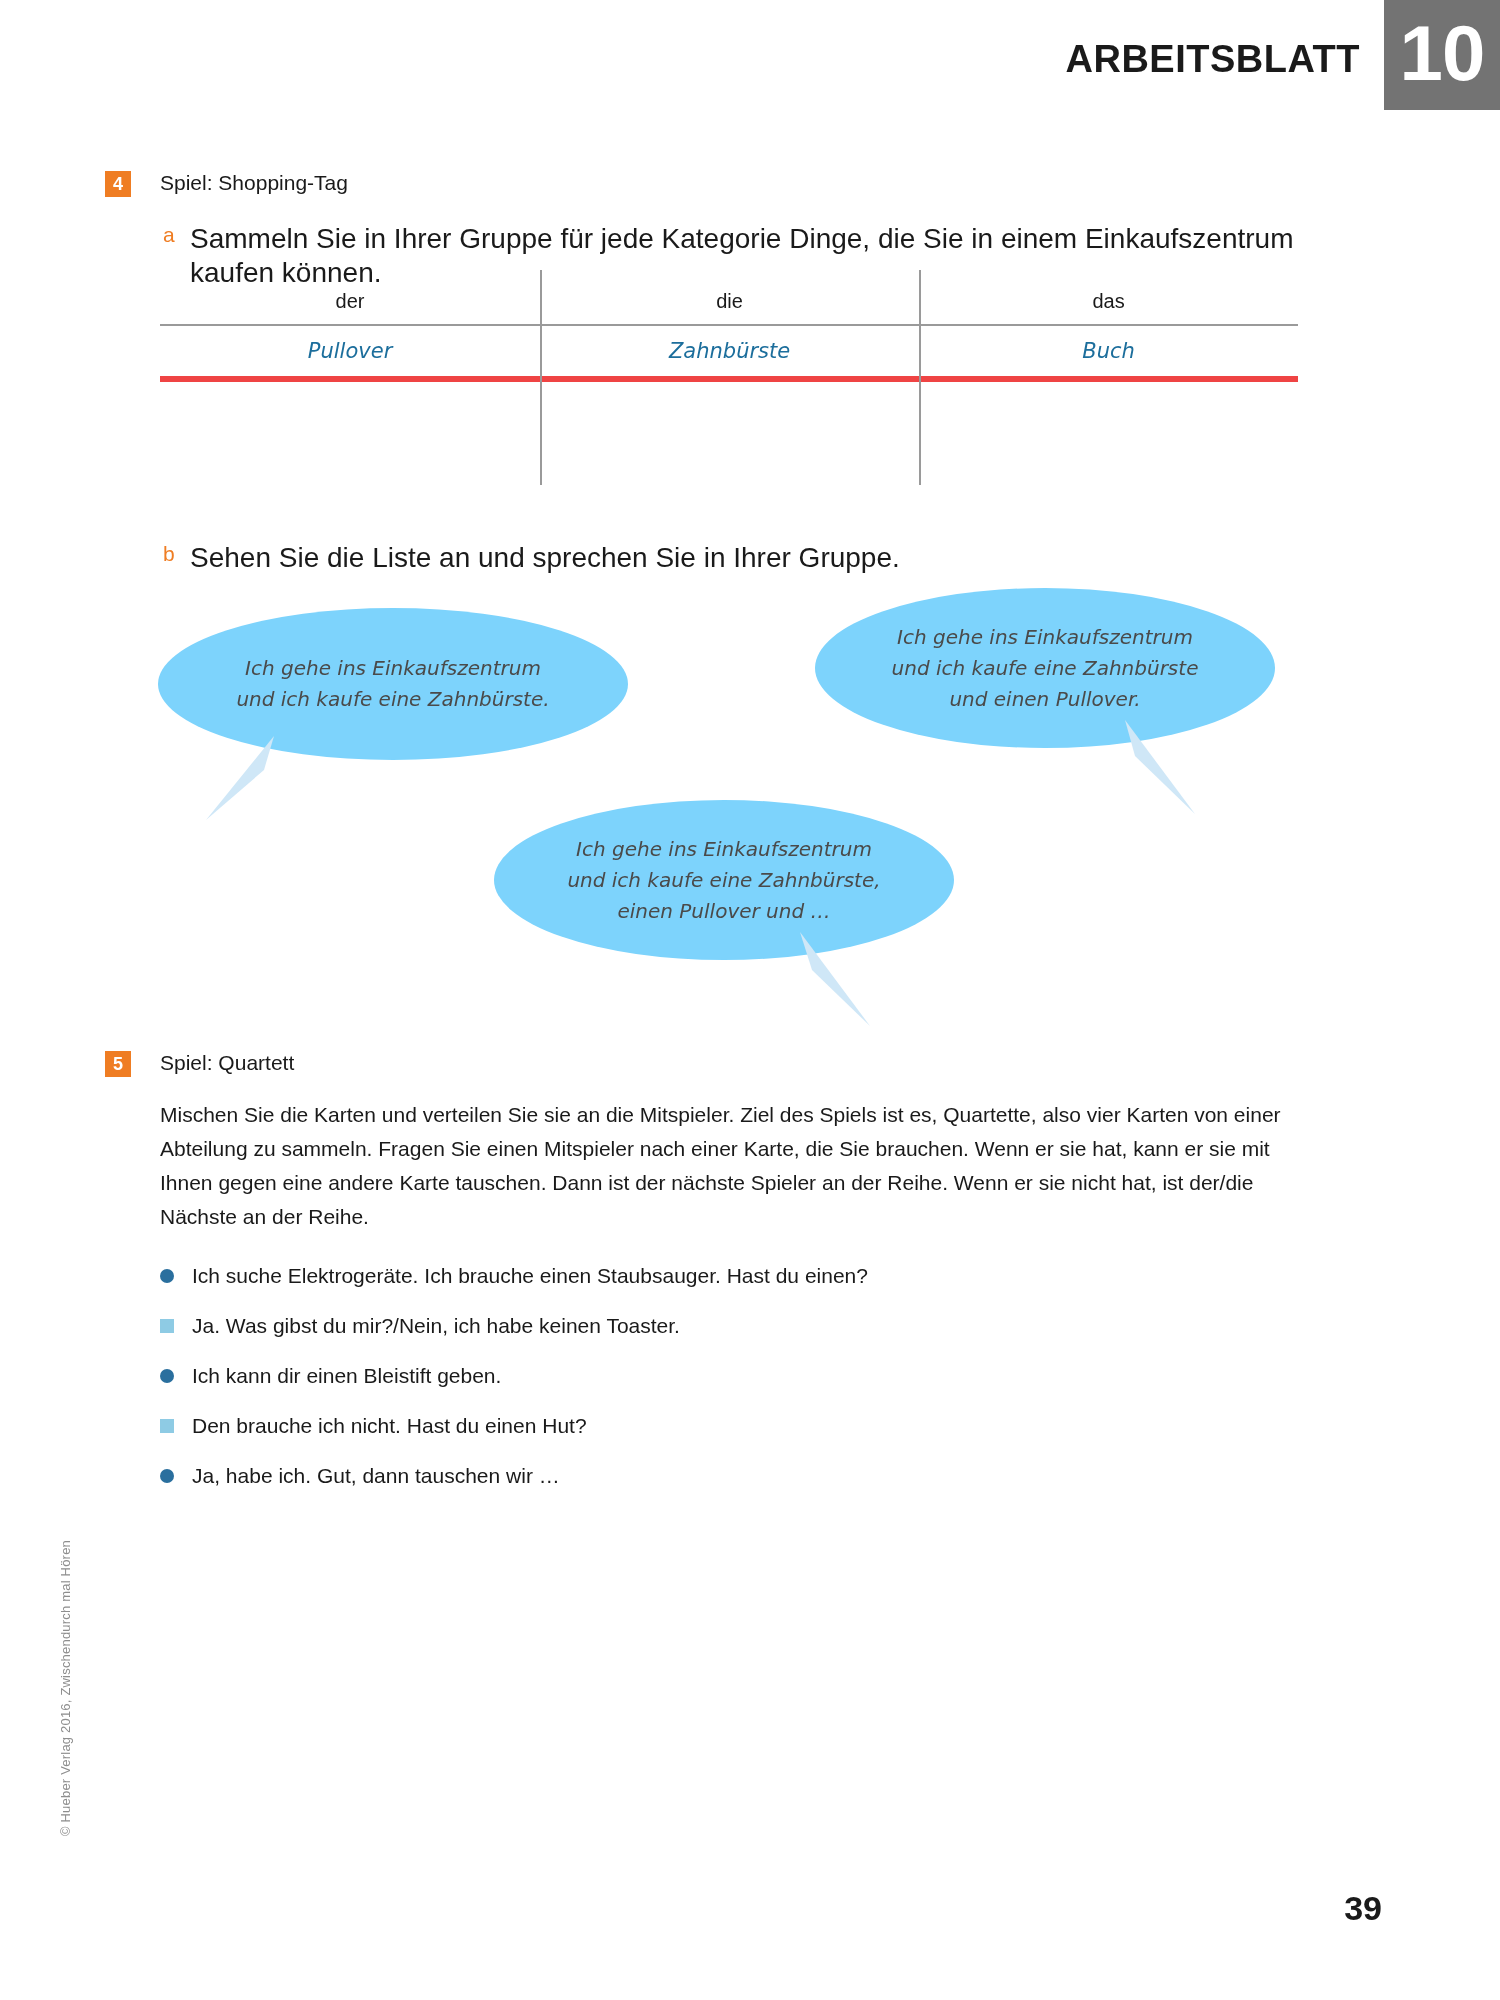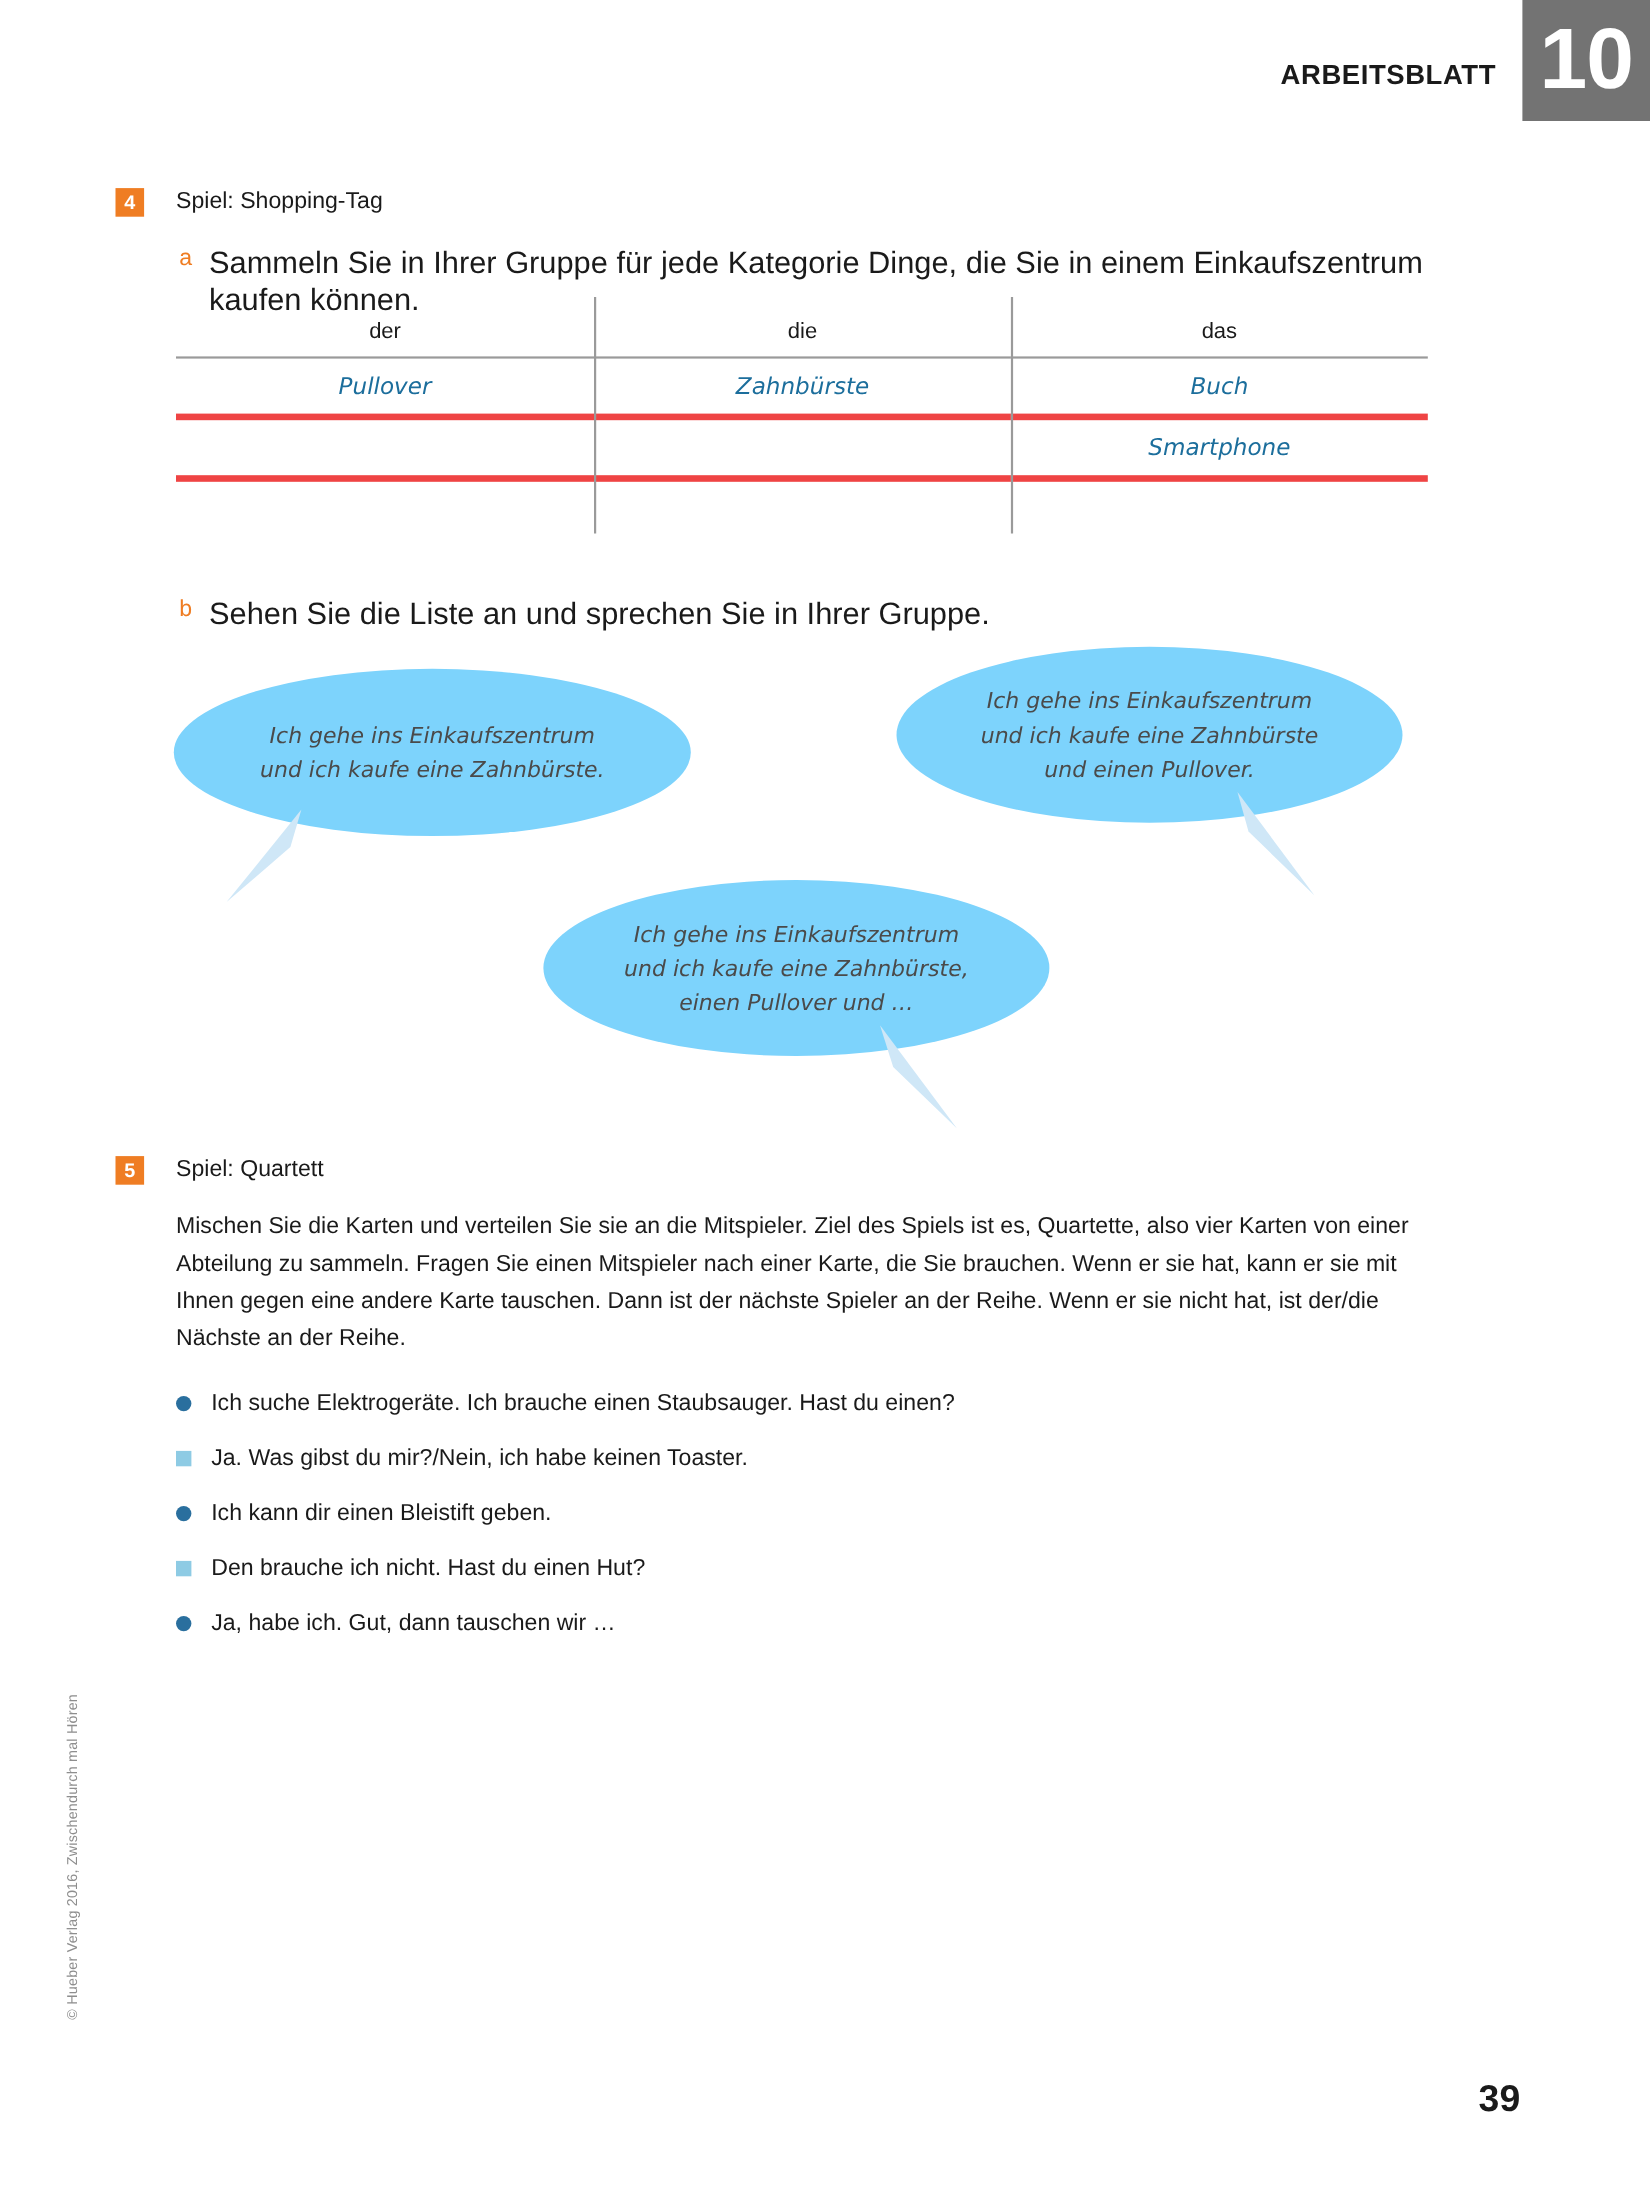--- a/index.html
+++ b/index.html
@@ -37,26 +37,25 @@
     color: #ffffff;
     font-size: 78px;
     font-weight: bold;
     letter-spacing: -1px;
     line-height: 1;
   }
   #worksheet-title {
     position: absolute;
     top: 40px;
     right: 140px;
-    font-size: 25px;
+    font-size: 38px;
     font-weight: bold;
     letter-spacing: 0.5px;
     color: #1a1a1a;
     line-height: 1;
-    margin-top: 16px;
   }
 
   
   .task-num {
     position: absolute;
     width: 26px;
     height: 26px;
     background: #ef7d23;
     color: #ffffff;
     font-size: 18px;
@@ -236,25 +235,20 @@
     <th class="thead-cell" style="width:33.4%">der</th>
     <th class="thead-cell" style="width:33.3%">die</th>
     <th class="thead-cell" style="width:33.3%">das</th>
   </tr>
   <tr>
     <td class="tcell">Pullover</td>
     <td class="tcell">Zahnbürste</td>
     <td class="tcell">Buch</td>
   </tr>
   <tr>
-    <td class="tcell"></td>
-    <td class="tcell"></td>
-    <td class="tcell">Smartphone</td>
-  </tr>
-  <tr>
     <td class="tcell last-row"></td>
     <td class="tcell last-row"></td>
     <td class="tcell last-row"></td>
   </tr>
 </tbody>
   </table>
 <div class="vdiv" style="left:540px;"></div>
 <div class="vdiv" style="left:919px;"></div>
 
 <div class="sub-letter" style="left:163px; top:541px;">b</div>

